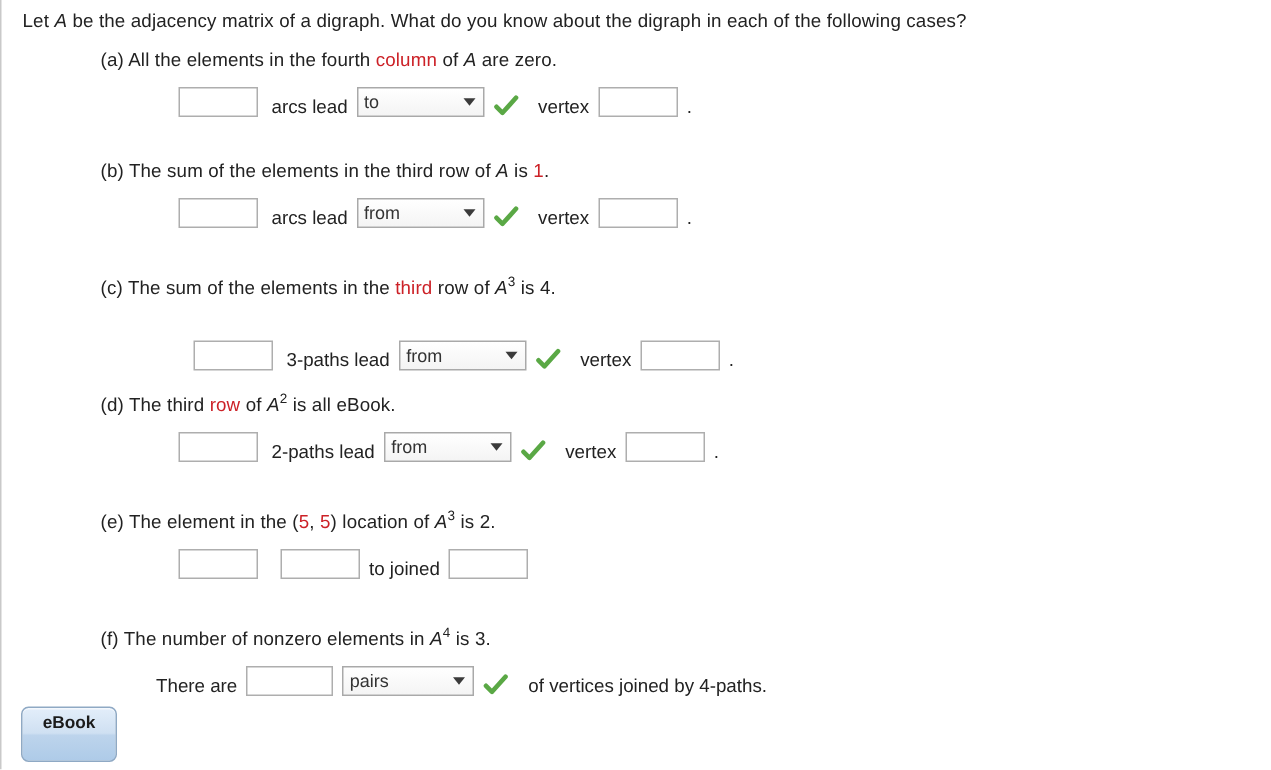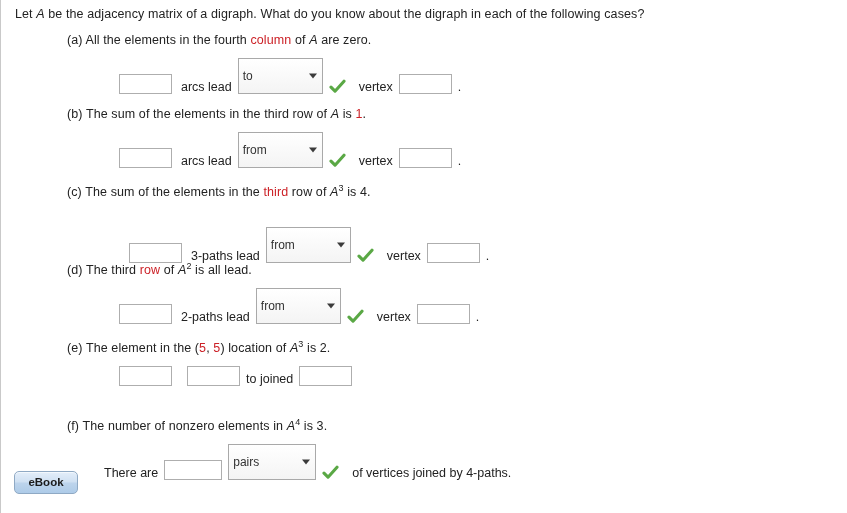--- a/index.html
+++ b/index.html
@@ -64,21 +64,21 @@
     vertical-align: middle;
     padding: 0 3px;
     font-family: "Liberation Sans", sans-serif;
     font-size: 12px;
     color: #222222;
     outline: none;
   }
   .sel-wrap {
     display: inline-block;
     position: relative;
-    height: 36px;
+    height: 20px;
     box-sizing: border-box;
     border: 1px solid #a9a9a9;
     background: linear-gradient(to bottom, #ffffff 0%, #f4f4f4 100%);
     vertical-align: middle;
     overflow: hidden;
   }
   .sel-wrap .sel-text {
     position: absolute;
     left: 4px;
     top: 50%;
@@ -114,21 +114,21 @@
     font-size: 0.72em;
     vertical-align: super;
     line-height: 0;
   }
   .ital { font-style: italic; }
   .ebook-btn {
     position: absolute;
     left: 13px;
     top: 471px;
     width: 64px;
-    height: 23px;
+    height: 37px;
     box-sizing: border-box;
     border: 1px solid #8fa9c4;
     border-radius: 5px;
     background: linear-gradient(to bottom, #e3eefa 0%, #cfe0f2 48%, #bdd4ec 52%, #aecbe8 100%);
     color: #1b1b1b;
     font-size: 11.5px;
     font-weight: bold;
     font-family: "Liberation Sans", sans-serif;
     text-align: center;
     line-height: 21px;
@@ -228,21 +228,21 @@
       <span class="gap-s"></span>
       <input class="txtbox" style="width: 53px;" value="">
       <span class="gap-s"></span>
       <span class="lbl">.</span>
     </div>
   </div>
 
   <div class="part">
     <div class="part-label" style="top:263px;">
       <span>(d)</span>
-      <span>The third </span><span class="hl">row</span><span> of </span><span class="ital">A</span><sup>2</sup><span> is all lead.</span>
+      <span>The third </span><span class="hl">row</span><span> of </span><span class="ital">A</span><sup>2</sup><span> is all eBook.</span>
     </div>
     <div class="answer-row" style="left:118px; top:288px;">
       <input class="txtbox" style="width: 53px;" value="">
       <span class="gap-m"></span>
       <span class="lbl">2-paths lead</span>
       <span class="gap-s"></span>
       <span class="sel-wrap" style="width:85px;">
         <span class="sel-text">from</span>
         <span class="sel-arrow"></span>
       </span>

